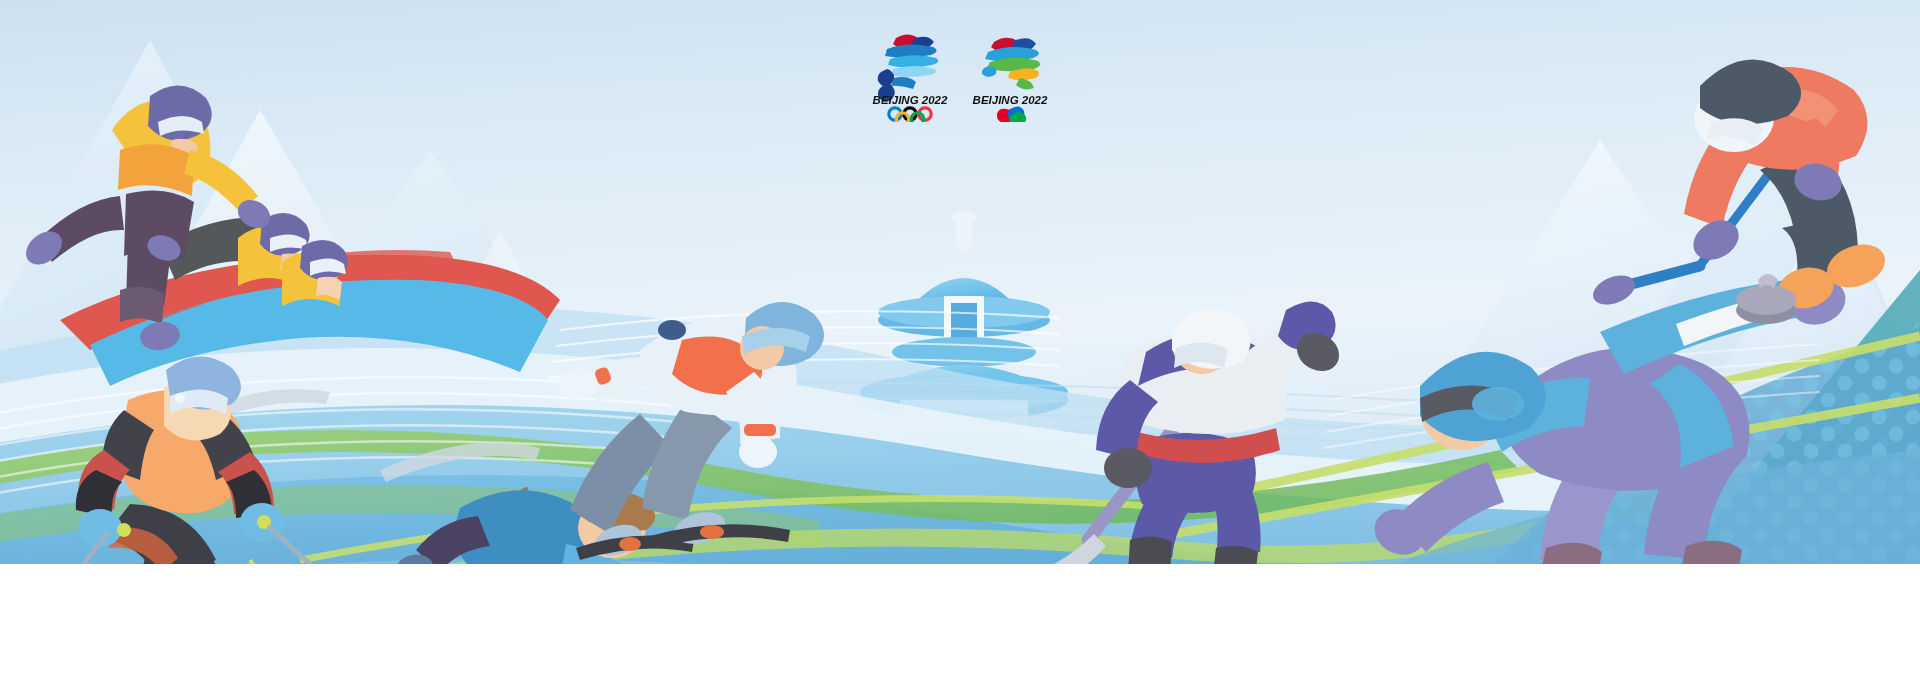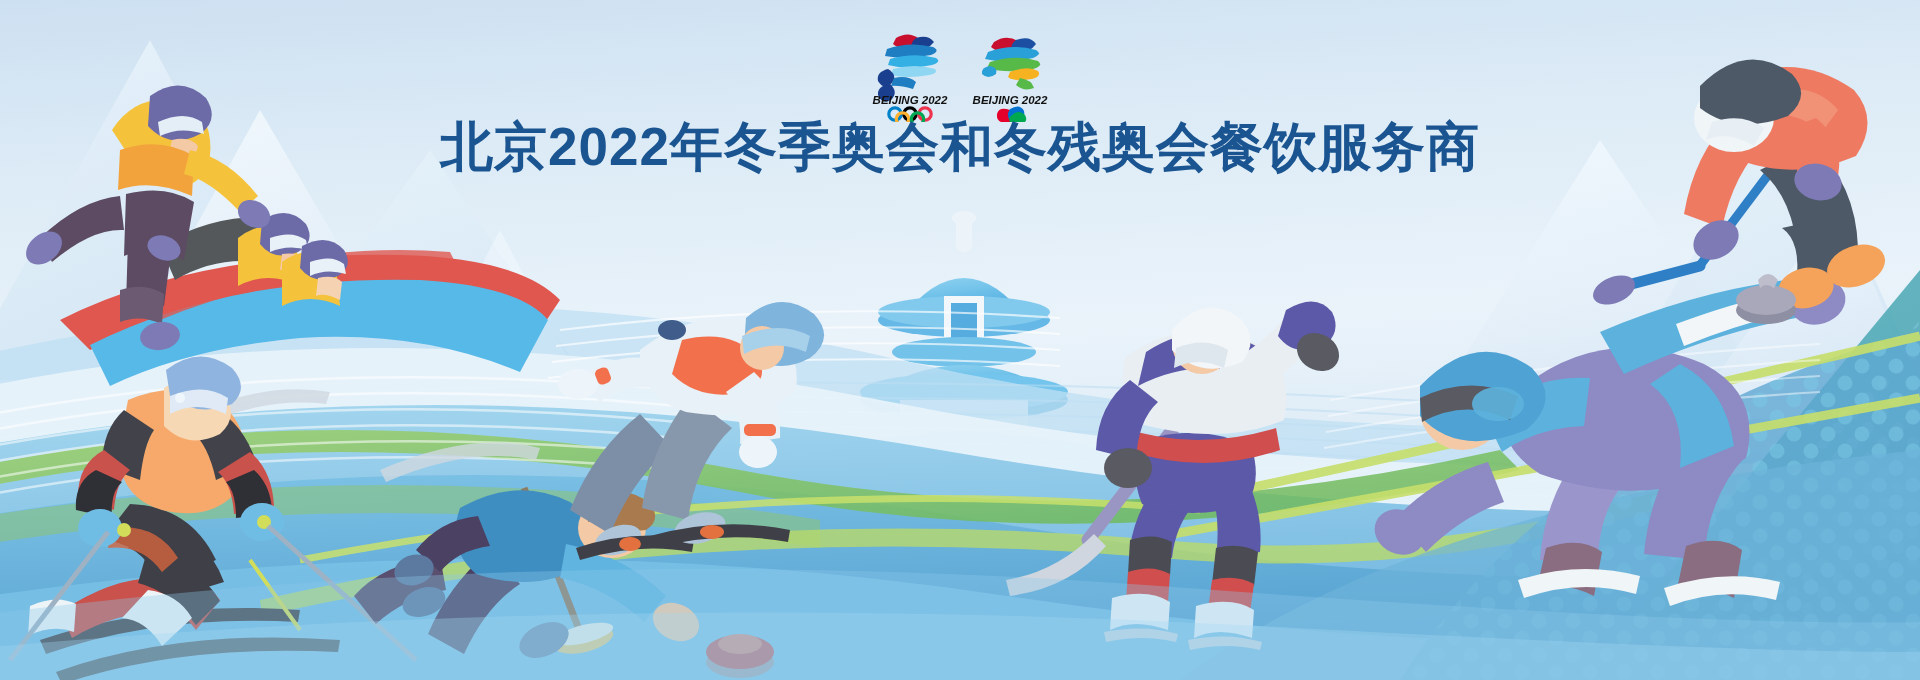--- a/index.html
+++ b/index.html
@@ -1,19 +1,19 @@
 <!DOCTYPE html>
 <html><head>
 <meta charset="utf-8">
 <title>Beijing 2022 Banner</title>
 <style>
   html,body{margin:0;padding:0;background:#fff;}
   body{font-family:"Liberation Sans","DejaVu Sans",sans-serif;}
   #banner{
-    position:relative;width:1920px;height:680px;overflow:hidden;
+    position:relative;width:1920px;height:564px;overflow:hidden;
     background:linear-gradient(175deg,#cfe1f2 0%,#d6e6f4 18%,#e2eef8 42%,#eaf3fa 62%,#dceaf6 80%,#cfe3f3 100%);
   }
   #scene{position:absolute;inset:0;width:1920px;height:680px;}
   .logos{position:absolute;left:860px;top:22px;width:200px;height:100px;display:flex;gap:0px;}
   .logo-box{width:100px;height:100px;position:relative;}
   .title-wrap{
     position:absolute;left:0;top:118px;width:1920px;text-align:center;
     pointer-events:none;
   }
   .title{
@@ -461,17 +461,14 @@
         <text x="50" y="82" text-anchor="middle" font-family="'Liberation Sans',sans-serif" font-size="11.5" font-weight="bold" font-style="italic" fill="#111">BEIJING 2022</text>
         <g>
           <path d="M50 88 q-11 -4 -13 4 q-1 9 10 9 q8 -1 6 -9 Z" fill="#e4002b"></path>
           <path d="M50 87 q10 -6 14 2 q2 9 -8 11 q-9 0 -8 -9 Z" fill="#0071ce"></path>
           <path d="M50 95 q8 -9 15 -2 q4 7 -5 10 q-10 1 -11 -6 Z" fill="#00a94f"></path>
         </g>
       </svg>
     </div>
   </div>
 
-  <div class="title-wrap">
-    <span class="title">北京2022年冬季奥会和冬残奥会餐饮服务商</span>
-  </div>
 
 </div>
 
 </body></html>

